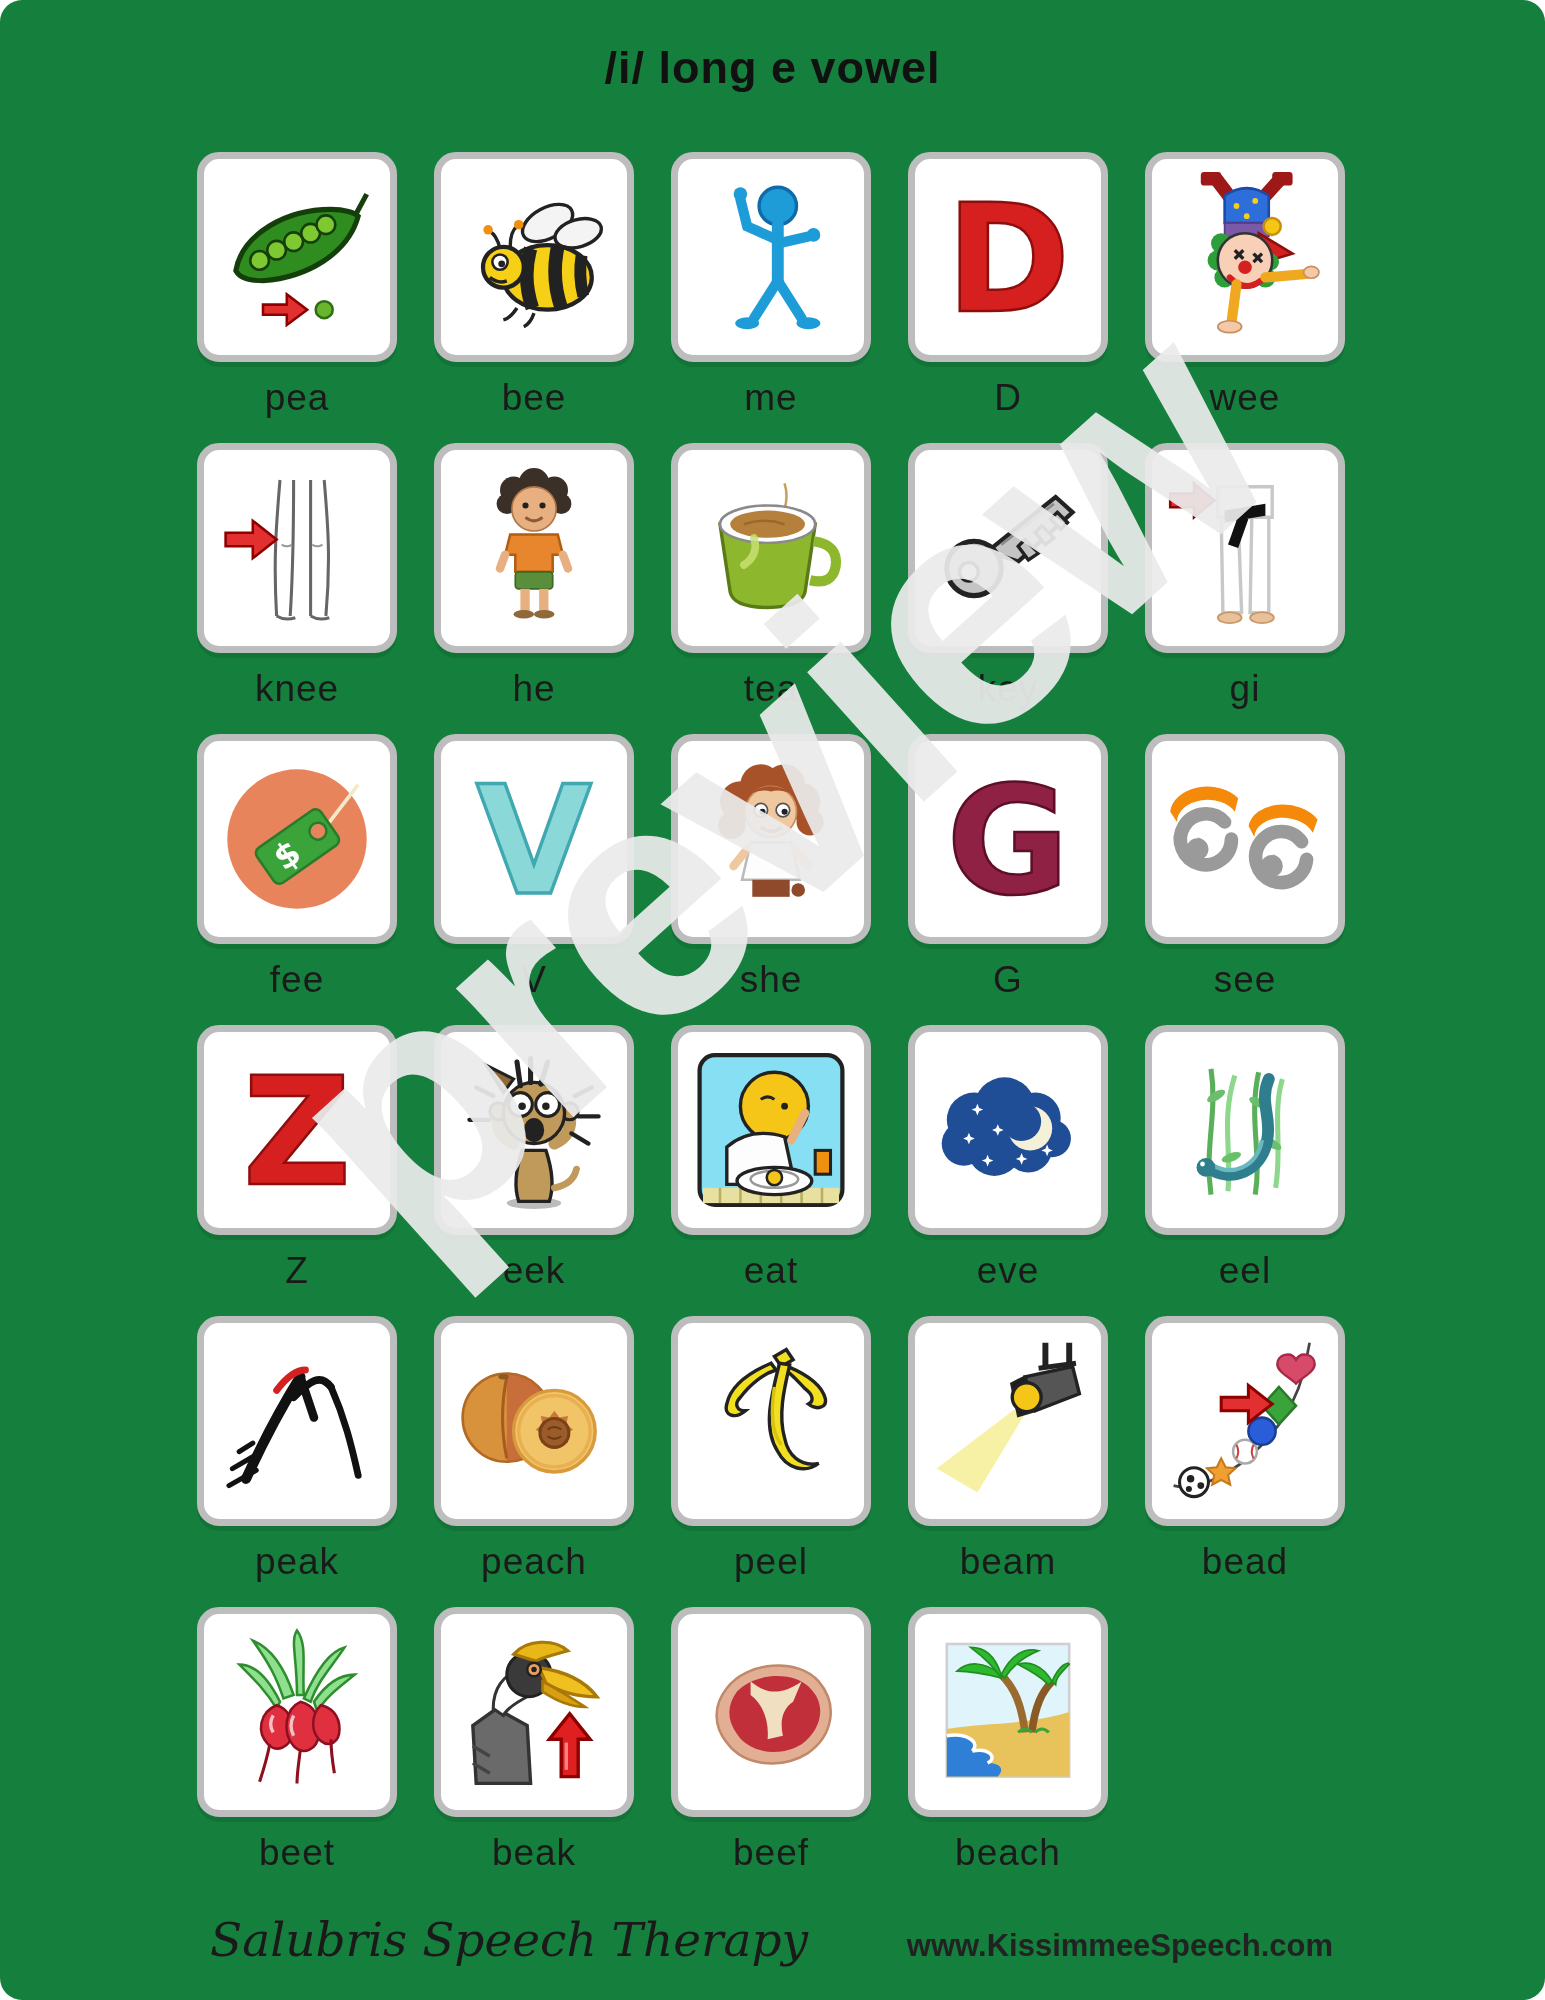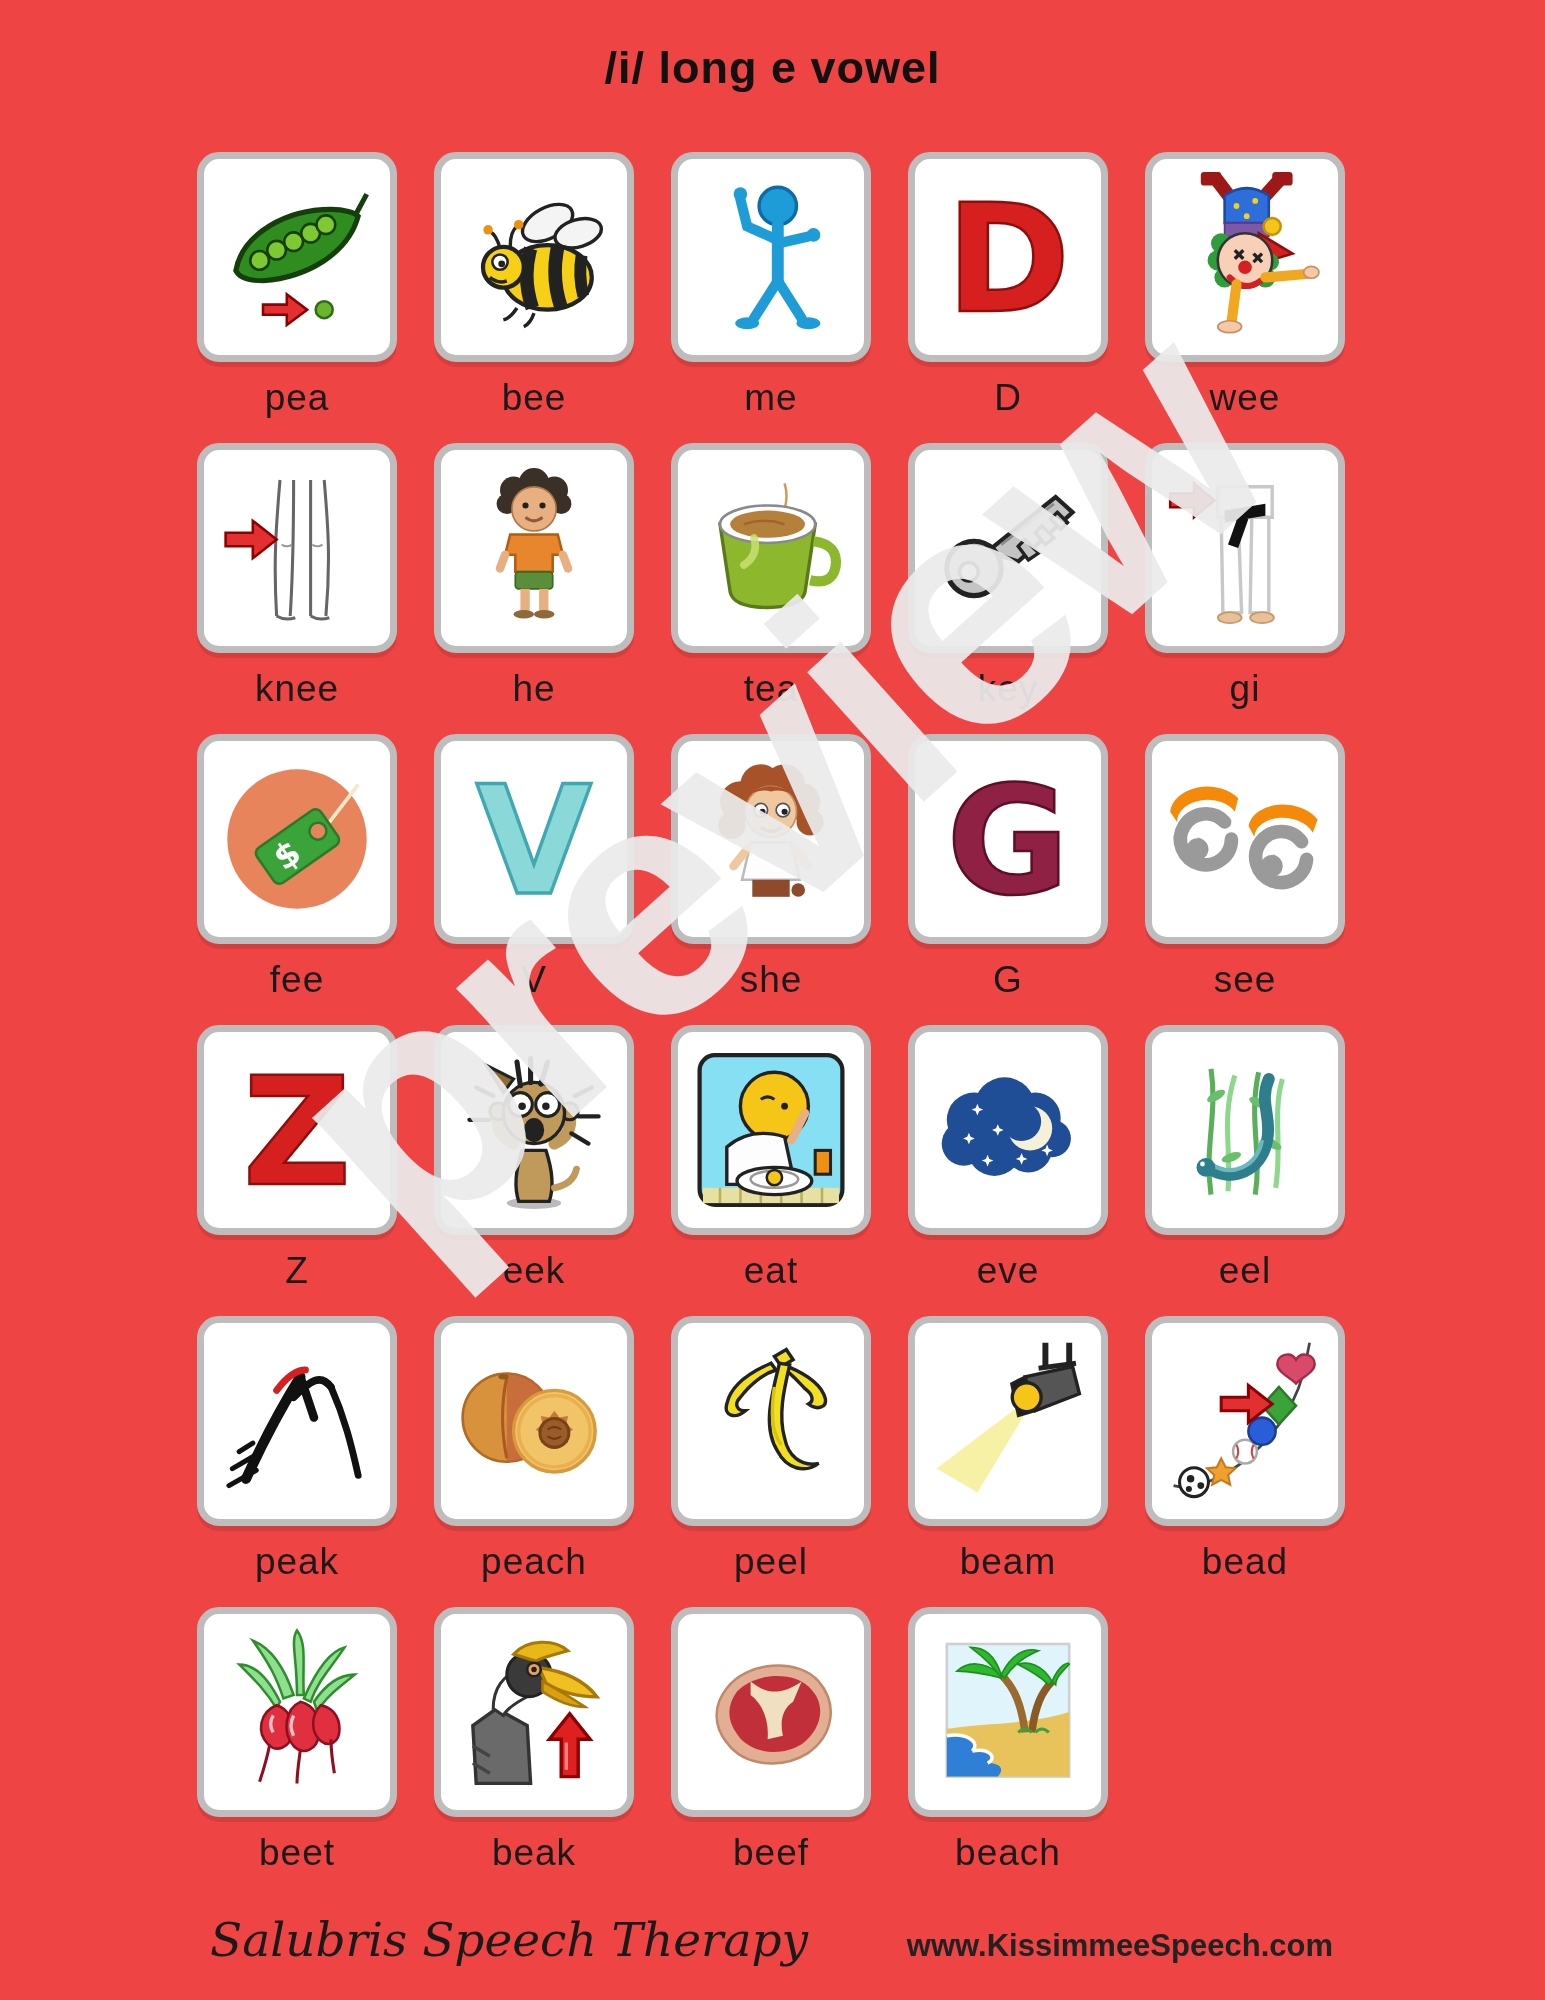--- a/index.html
+++ b/index.html
@@ -1,17 +1,17 @@
 <!DOCTYPE html>
 <html><head>
 <meta charset="utf-8">
 <style>
   html,body{margin:0;padding:0;background:#fff;}
-  .sheet{position:relative;width:1545px;height:2000px;background:#ef4444;overflow:hidden;
-         font-family:"Liberation Sans",sans-serif;}
+  .sheet{position:relative;width:1545px;height:2000px;background:#15803d;overflow:hidden;
+         font-family:"Liberation Sans",sans-serif;border-radius:22px;}
   .title{position:absolute;top:42px;left:0;width:100%;text-align:center;
          font-size:45px;font-weight:bold;color:#111;letter-spacing:1px;z-index:2;}
   .grid{position:absolute;left:197px;top:152px;display:grid;
         grid-template-columns:repeat(5,200px);column-gap:37px;row-gap:10px;z-index:1;}
   .cell{width:200px;display:flex;flex-direction:column;align-items:center;}
   .card{width:200px;height:210px;background:#fff;border:7px solid #bdbdbd;border-radius:22px;
         box-sizing:border-box;display:flex;align-items:center;justify-content:center;
         box-shadow:0 5px 0 rgba(0,0,0,0.10);}
   .card svg{display:block;}
   .label{height:55px;margin-top:16px;font-size:37px;color:#1a1a1a;text-align:center;

